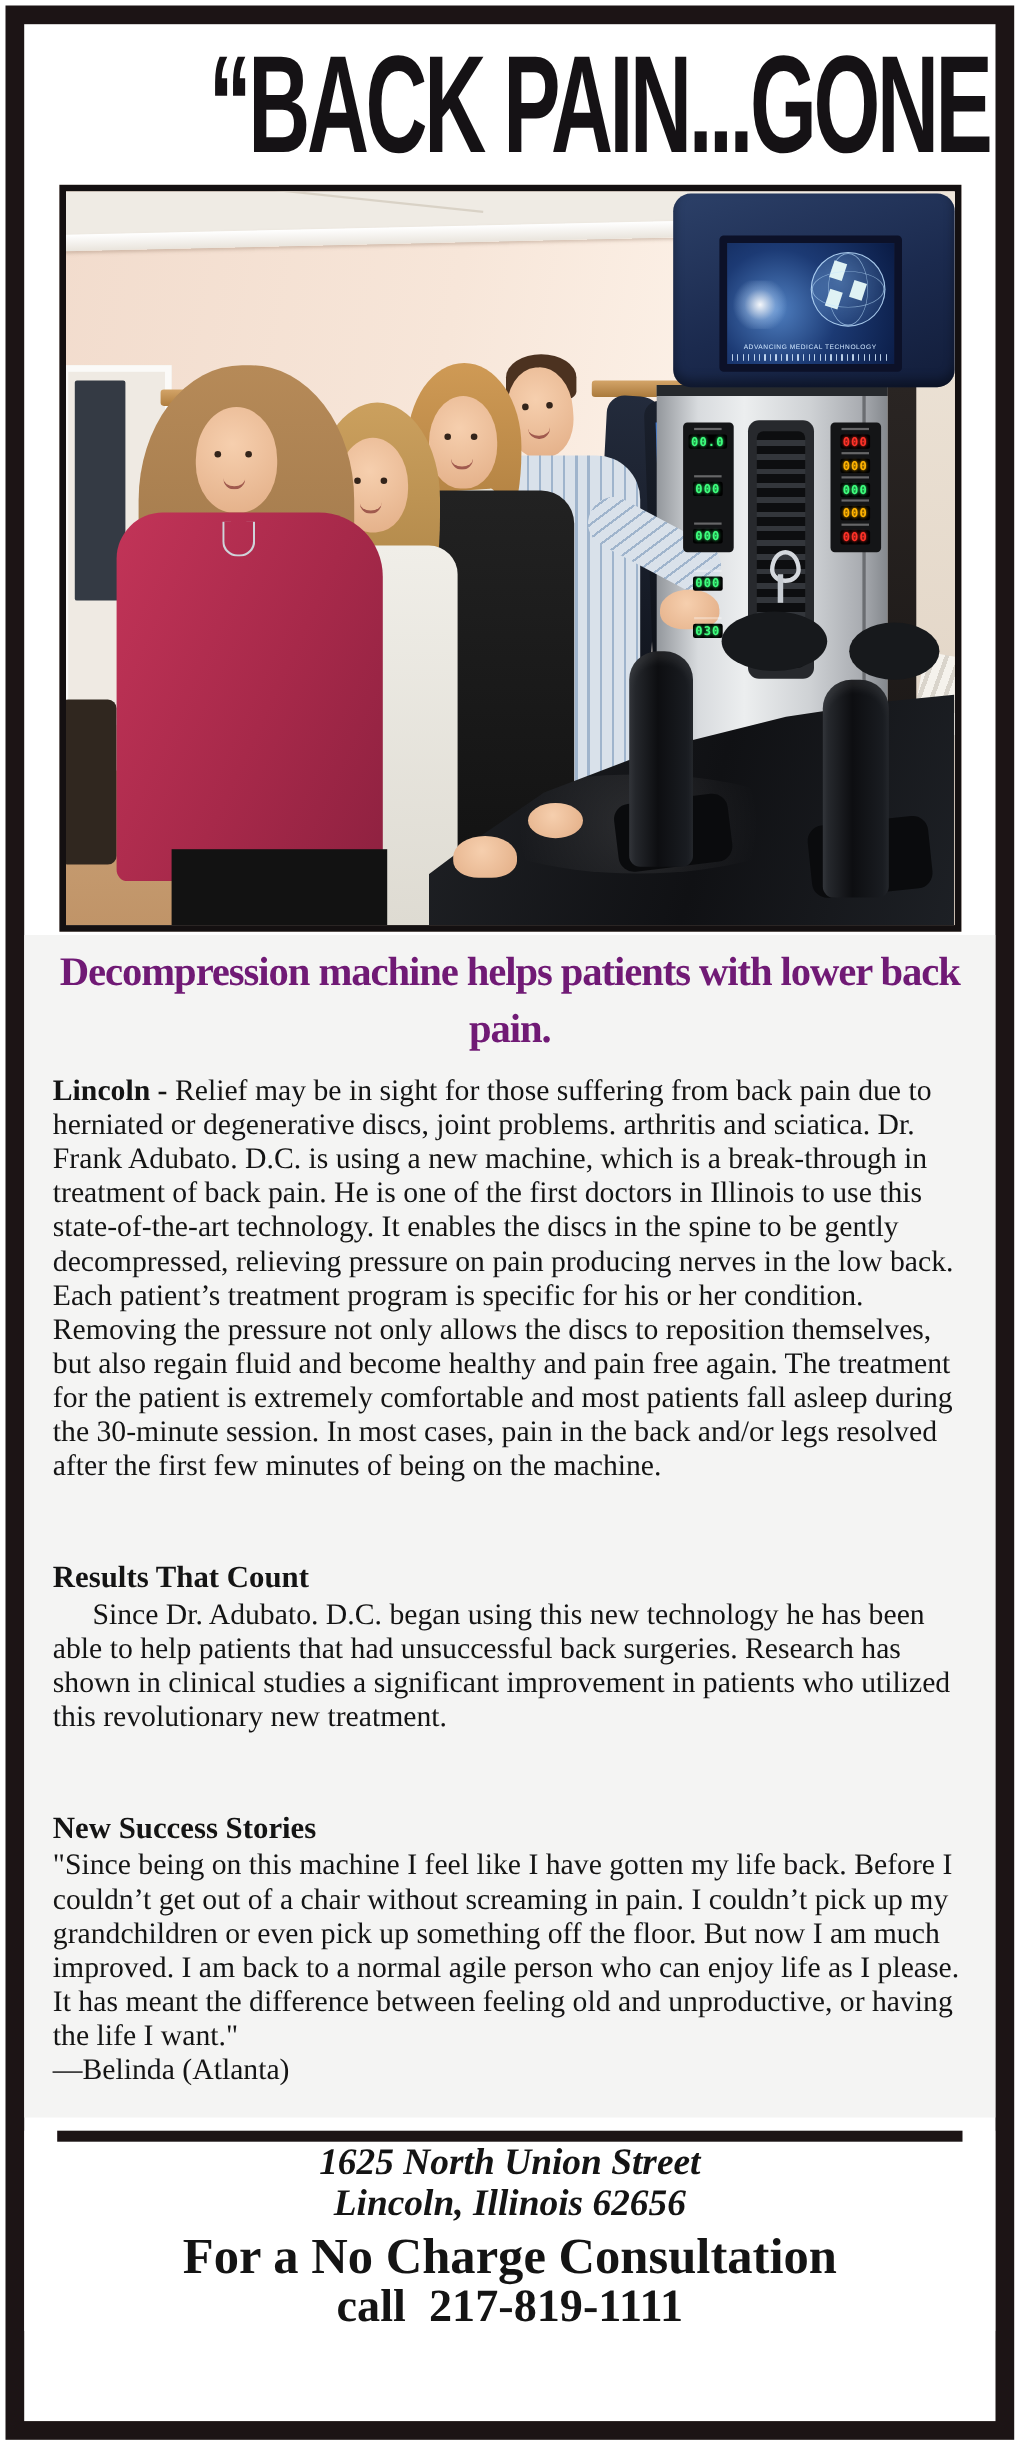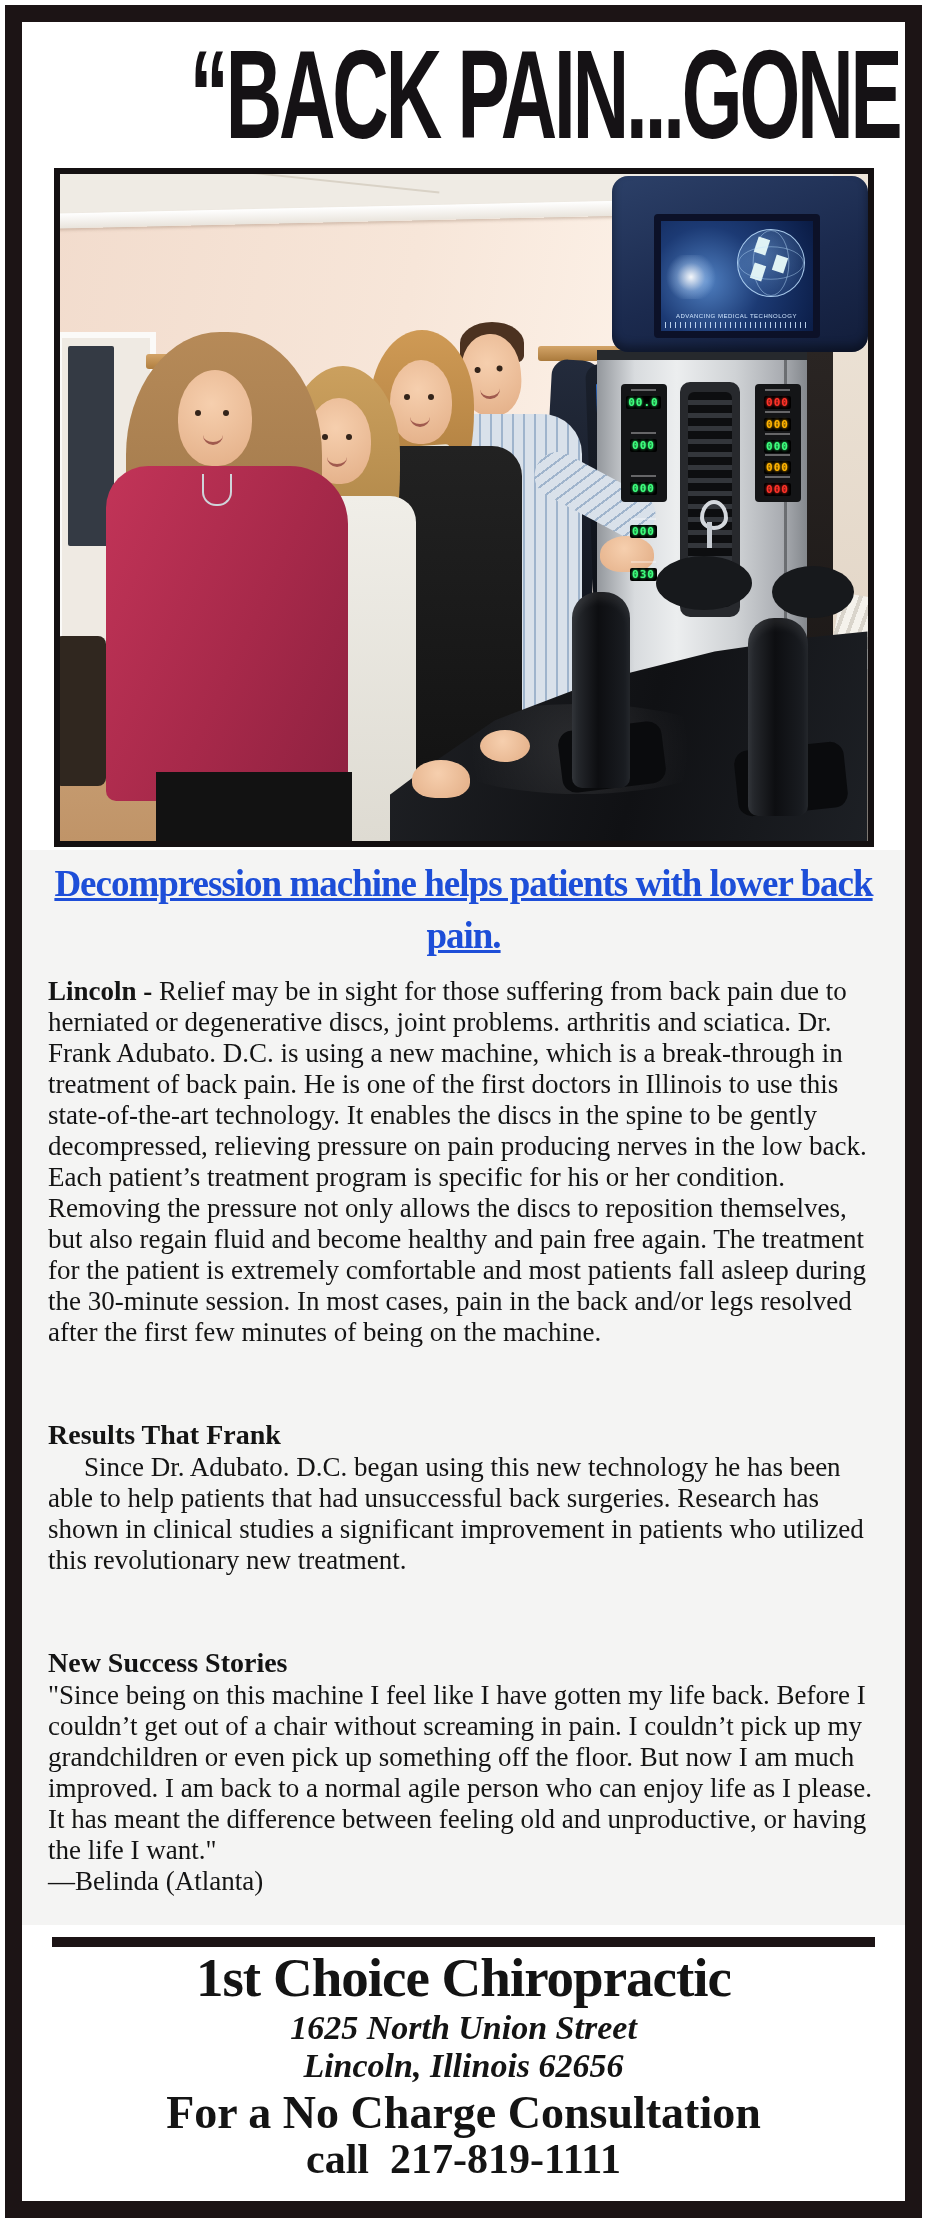--- a/index.html
+++ b/index.html
@@ -122,21 +122,21 @@
   .cyl{z-index:8;background:linear-gradient(90deg,#2b2e33 0%,#0d0e11 45%,#1c1f24 100%);
     border-radius:26px 26px 10px 10px;box-shadow:inset 0 8px 8px rgba(255,255,255,.08);}
   .cyl-1{left:512px;top:418px;width:58px;height:196px;}
   .cyl-2{left:688px;top:444px;width:60px;height:198px;}
   .hand-1{left:352px;top:586px;width:58px;height:38px;border-radius:50% 50% 40% 40%;z-index:9;}
   .hand-3{left:420px;top:556px;width:50px;height:32px;border-radius:50%;z-index:9;}
   .z1{z-index:1;} .z2{z-index:2;} .z3{z-index:3;} .z4{z-index:4;} .z5{z-index:5;}
 
   
   .main{background:#f4f4f3;margin-top:3px;padding:8px 0 28px;}
-  .caption{font-weight:bold;font-size:37px;line-height:52px;text-align:center;letter-spacing:-1px;color:#1d4ed8;text-decoration:underline;}
+  .caption{font-weight:bold;font-size:37px;line-height:52px;text-align:center;letter-spacing:-1px;color:#701a75;}
   .article p{margin:14px 26px 0;font-size:27px;line-height:31px;}
   .article .dateline{font-weight:bold;}
   .article h2{font-size:28px;line-height:34px;font-weight:bold;margin:70px 26px 0;}
   .article p.section-body{margin-top:0;}
   .article p.indent{text-indent:36px;}
   .article p.attribution{margin-top:0;}
 
   
   .footer{background:#fff;text-align:center;}
   .rule{height:10px;background:#1c1415;margin:12px 30px 0;}
@@ -274,32 +274,31 @@
         <div class="hand-3 skin"></div>
       </div>
     </div>
 
     <div class="main">
       <div class="caption">Decompression machine helps patients with lower back pain.</div>
 
       <div class="article">
         <p><span class="dateline">Lincoln - </span><span>Relief may be in sight for those suffering from back pain due to herniated or degenerative discs, joint problems. arthritis and sciatica. Dr. Frank Adubato. D.C. is using a new machine, which is a break-through in treatment of back pain. He is one of the first doctors in Illinois to use this state-of-the-art technology. It enables the discs in the spine to be gently decompressed, relieving pressure on pain producing nerves in the low back. Each patient’s treatment program is specific for his or her condition. Removing the pressure not only allows the discs to reposition themselves, but also regain fluid and become healthy and pain free again. The treatment for the patient is extremely comfortable and most patients fall asleep during the 30-minute session. In most cases, pain in the back and/or legs resolved after the first few minutes of being on the machine.</span></p>
 
-        <h2>Results That Frank</h2>
+        <h2>Results That Count</h2>
         <p class="section-body indent">Since Dr. Adubato. D.C. began using this new technology he has been able to help patients that had unsuccessful back surgeries. Research has shown in clinical studies a significant improvement in patients who utilized this revolutionary new treatment.</p>
 
         <h2>New Success Stories</h2>
         <p class="section-body">"Since being on this machine I feel like I have gotten my life back. Before I couldn’t get out of a chair without screaming in pain. I couldn’t pick up my grandchildren or even pick up something off the floor. But now I am much improved. I am back to a normal agile person who can enjoy life as I please. It has meant the difference between feeling old and unproductive, or having the life I want."</p>
         <p class="attribution">—Belinda (Atlanta)</p>
       </div>
     </div>
 
     <div class="footer">
       <div class="rule"></div>
-      <div class="biz">1st Choice Chiropractic</div>
       <div class="addr">1625 North Union Street</div>
       <div class="addr">Lincoln, Illinois 62656</div>
       <div class="cta">For a No Charge Consultation</div>
       <div class="phone">call  217-819-1111</div>
     </div>
 
   </div>
 </div>
 
 </body></html>

